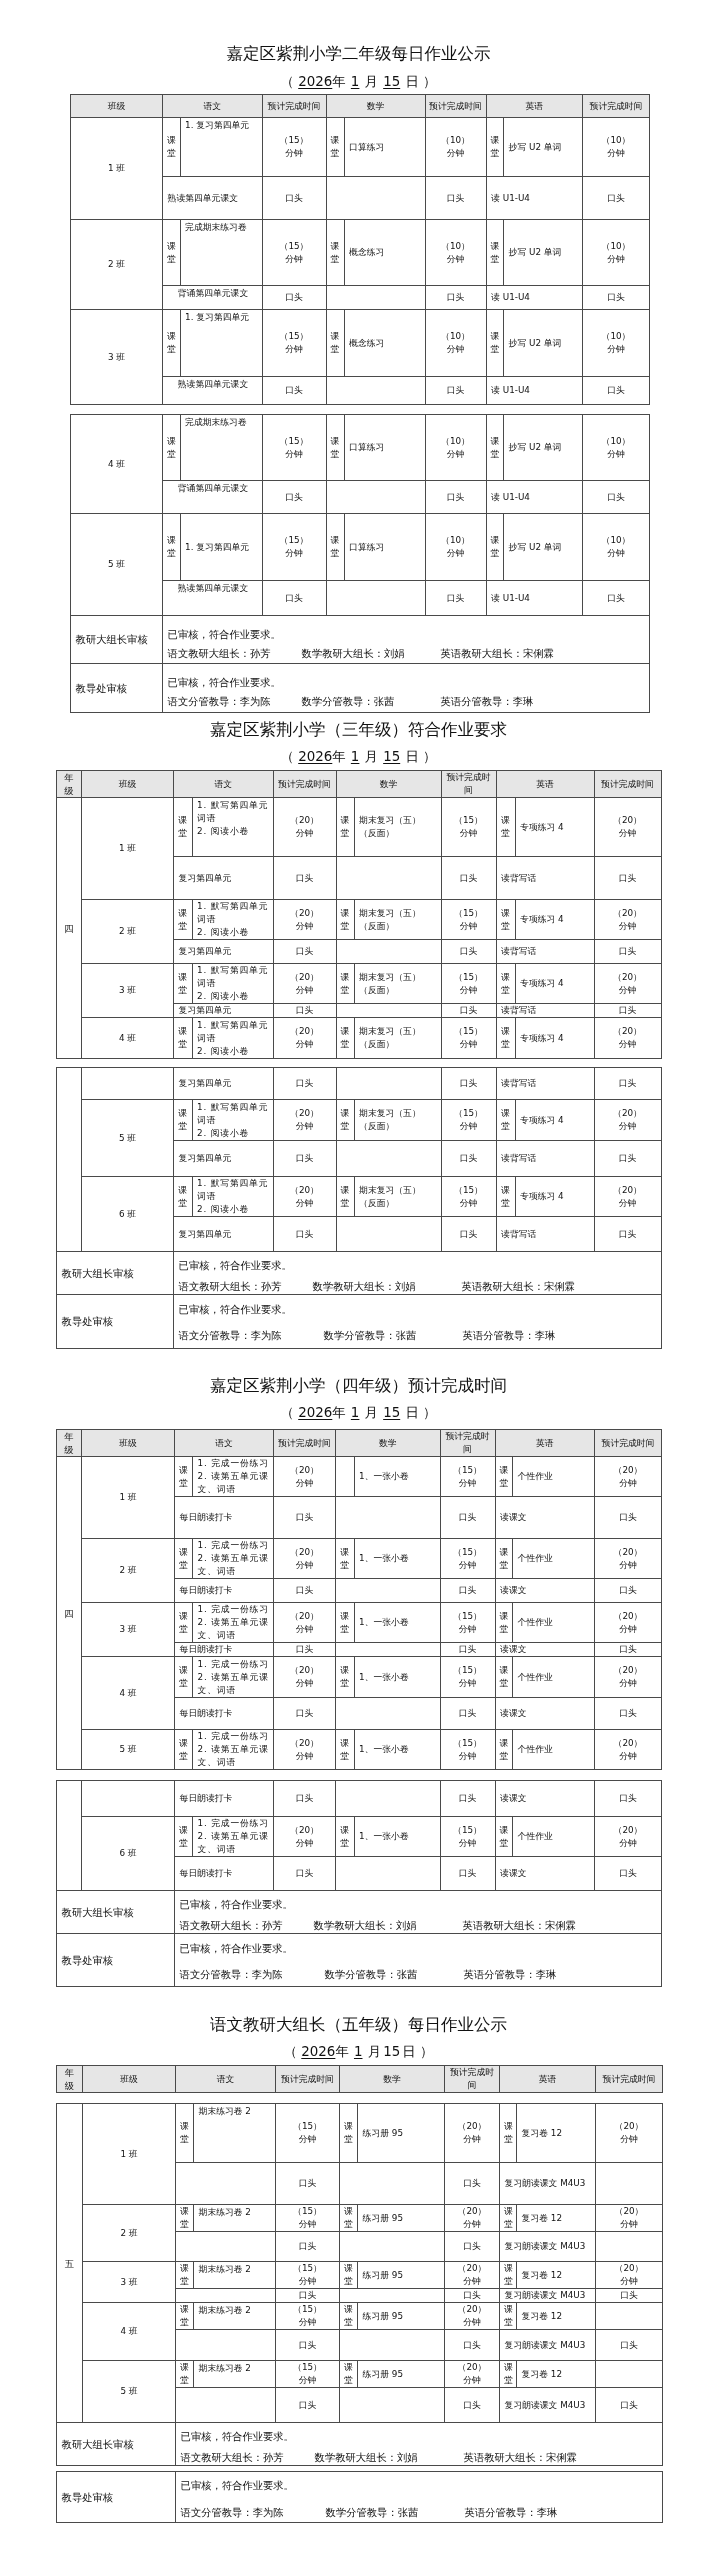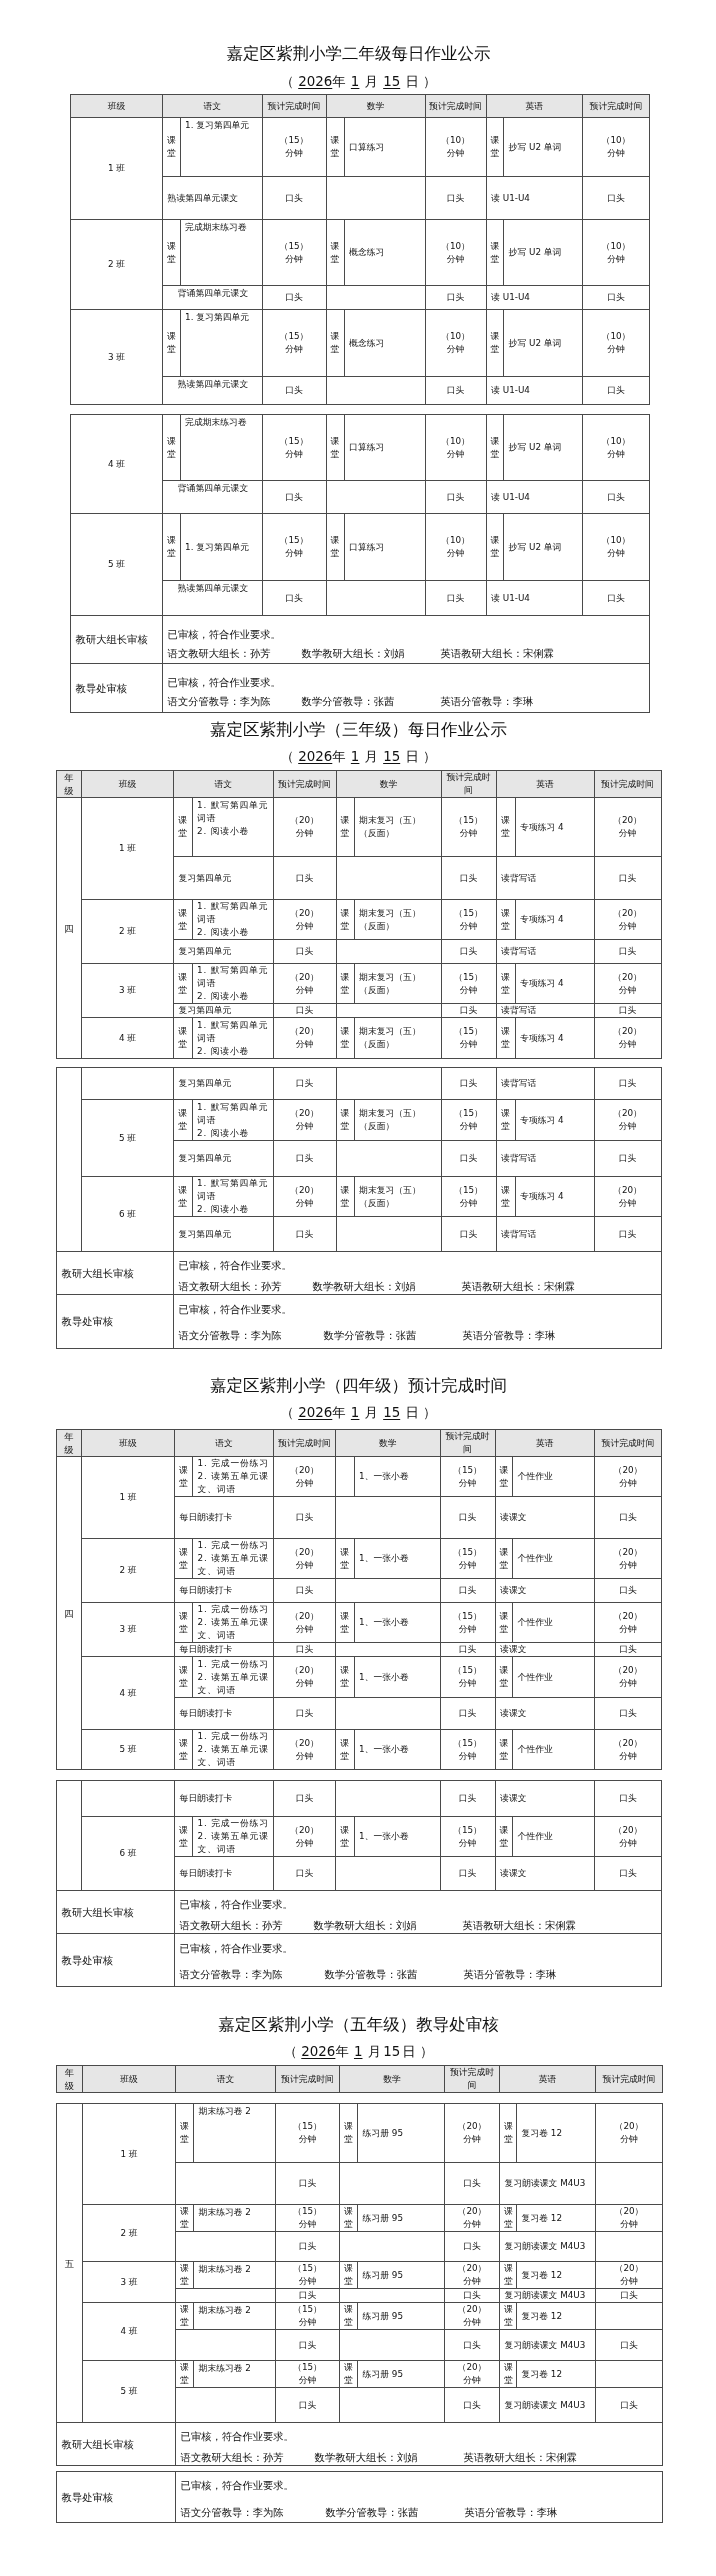--- a/index.html
+++ b/index.html
@@ -208,21 +208,21 @@
 <td colspan="9" class="rvc s1">
 <div class="st">已审核，符合作业要求。</div>
 <div class="nm"><span style="width:134px">语文分管教导：李为陈</span><span style="width:139px">数学分管教导：张茜</span><span>英语分管教导：李琳</span></div>
 </td>
 </tr>
 </tbody>
     </table>
 </section>
 
 <section>
-<div class="title" style="top:720px">嘉定区紫荆小学（三年级）每日作业公示</div>
+<div class="title" style="top:720px">嘉定区紫荆小学（三年级）符合作业要求</div>
 <div class="date" style="top:748px"><span>（</span> <span class="uy">2026</span><span>年</span><span class="u">1</span><span>月</span><span class="u">15</span><span>日</span> <span>）</span></div>
 
 <table style="left:56px;top:770px;width:605px">
 <colgroup>
         <col style="width:25px">
         <col style="width:92px">
         <col style="width:18.5px">
         <col style="width:81px">
         <col style="width:63px">
         <col style="width:18px">
@@ -648,21 +648,21 @@
 <td colspan="9" class="rvc gap2">
 <div class="st">已审核，符合作业要求。</div>
 <div class="nm"><span style="width:145px">语文分管教导：李为陈</span><span style="width:139px">数学分管教导：张茜</span><span>英语分管教导：李琳</span></div>
 </td>
 </tr>
 </tbody>
     </table>
 </section>
 
 <section>
-<div class="title" style="top:2015px">嘉定区紫荆小学（五年级）教导处审核</div>
+<div class="title" style="top:2015px">语文教研大组长（五年级）每日作业公示</div>
 <div class="date" style="top:2043px"><span>（</span> <span class="uy">2026</span><span>年</span><span class="u">1</span><span>月</span><span class="nu">15</span><span>日</span> <span>）</span></div>
 
 <table style="left:56px;top:2065px;width:604px">
 <colgroup>
         <col style="width:26px">
         <col style="width:93px">
         <col style="width:18px">
         <col style="width:82px">
         <col style="width:64px">
         <col style="width:18px">

